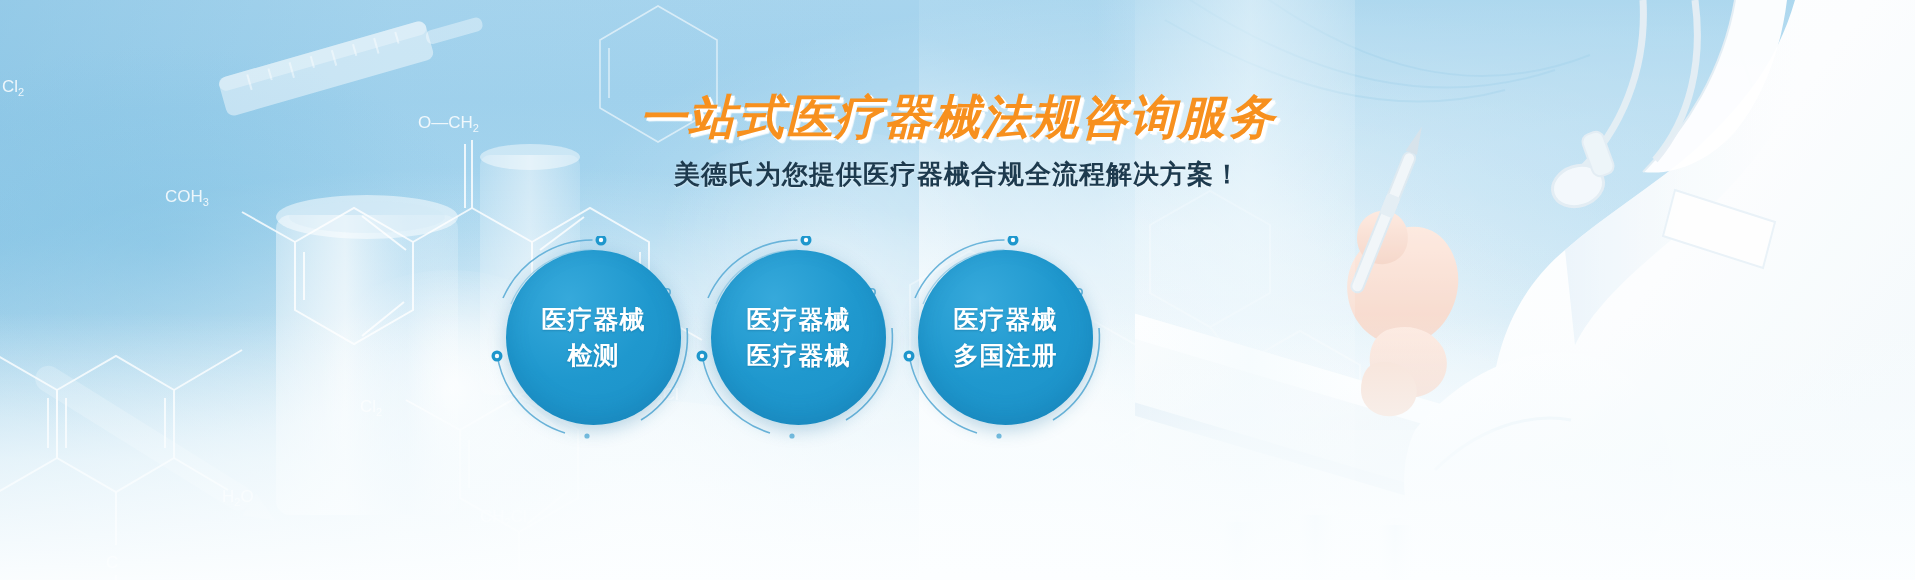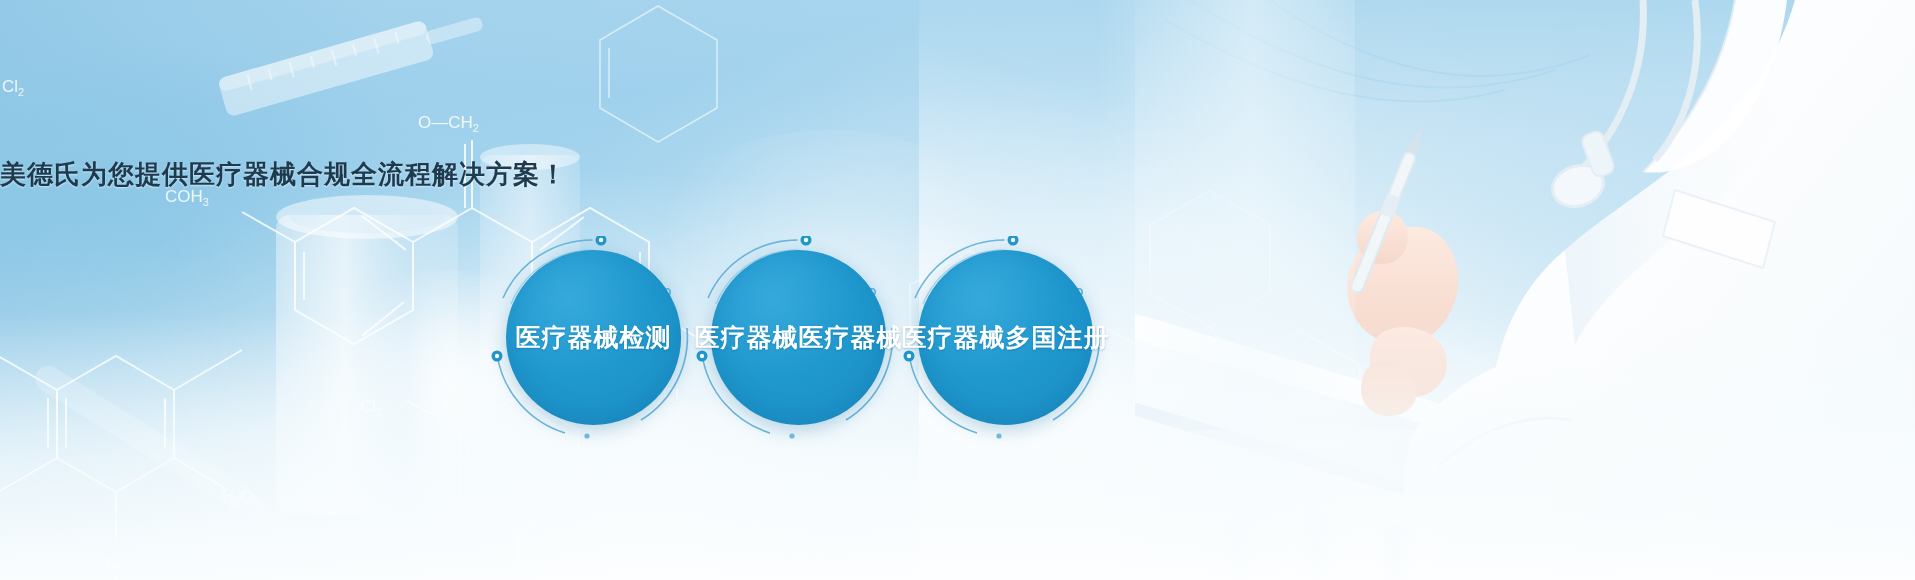--- a/index.html
+++ b/index.html
@@ -83,20 +83,21 @@
        3px 2px 0 #ffffff,
        2px 3px 0 #ffffff,
        4px 4px 1px rgba(255,255,255,.85);
     white-space:nowrap;
     line-height:1.05;
   }
   .subline{
     position:absolute;
     left:0; right:0;
     top:157px;
+    text-align:center;
     z-index:30;
   }
   .subline .subtitle{
     display:inline-block;
     font-family:"DejaVu Sans","Liberation Sans",sans-serif;
     font-size:26px;
     font-weight:bold;
     color:#1d3a4e;
     letter-spacing:1px;
     white-space:nowrap;
@@ -129,20 +130,21 @@
     pointer-events:none;
   }
   .bubble{
     position:absolute;
     left:13px; top:22px;
     width:175px; height:175px;
     border-radius:50%;
     background:radial-gradient(circle at 36% 28%, #36a9db 0%, #1f98ce 48%, #1b8fc6 100%);
     box-shadow:0 5px 18px rgba(20,110,160,.28), inset 0 -8px 22px rgba(10,90,140,.18);
     display:flex;
+    flex-direction:column;
     align-items:center;
     justify-content:center;
     cursor:pointer;
   }
   .bubble .line{
     font-family:"DejaVu Sans","Liberation Sans",sans-serif;
     font-size:25px;
     font-weight:bold;
     color:#ffffff;
     letter-spacing:1px;
@@ -390,20 +392,23 @@
     </g>
 
     <rect x="0" y="0" width="780" height="580" fill="#ffffff" opacity=".22"></rect>
     <rect x="0" y="380" width="780" height="200" fill="url(#topfade)" opacity=".0"></rect>
     <rect x="0" y="430" width="780" height="150" fill="#ffffff" opacity=".30"></rect>
   </svg>
 
   <div style="position:absolute;right:560px;top:0;width:260px;height:580px;
               background:linear-gradient(90deg,rgba(255,255,255,0) 0%,rgba(240,249,253,.55) 60%,rgba(255,255,255,.15) 100%);"></div>
 
+  <div class="headline">
+    <span class="title">一站式医疗器械法规咨询服务</span>
+  </div>
   <div class="subline">
     <span class="subtitle">美德氏为您提供医疗器械合规全流程解决方案！</span>
   </div>
 
   <div class="circle-row">
 
     <div class="circle-slot s1">
       <svg class="ring-deco" viewBox="0 0 203 203">
         <g fill="none" stroke="#57abd6" stroke-width="1.6" opacity=".85">
           <path d="M101.5 4 A 97.5 97.5 0 0 0 12 62"></path>

